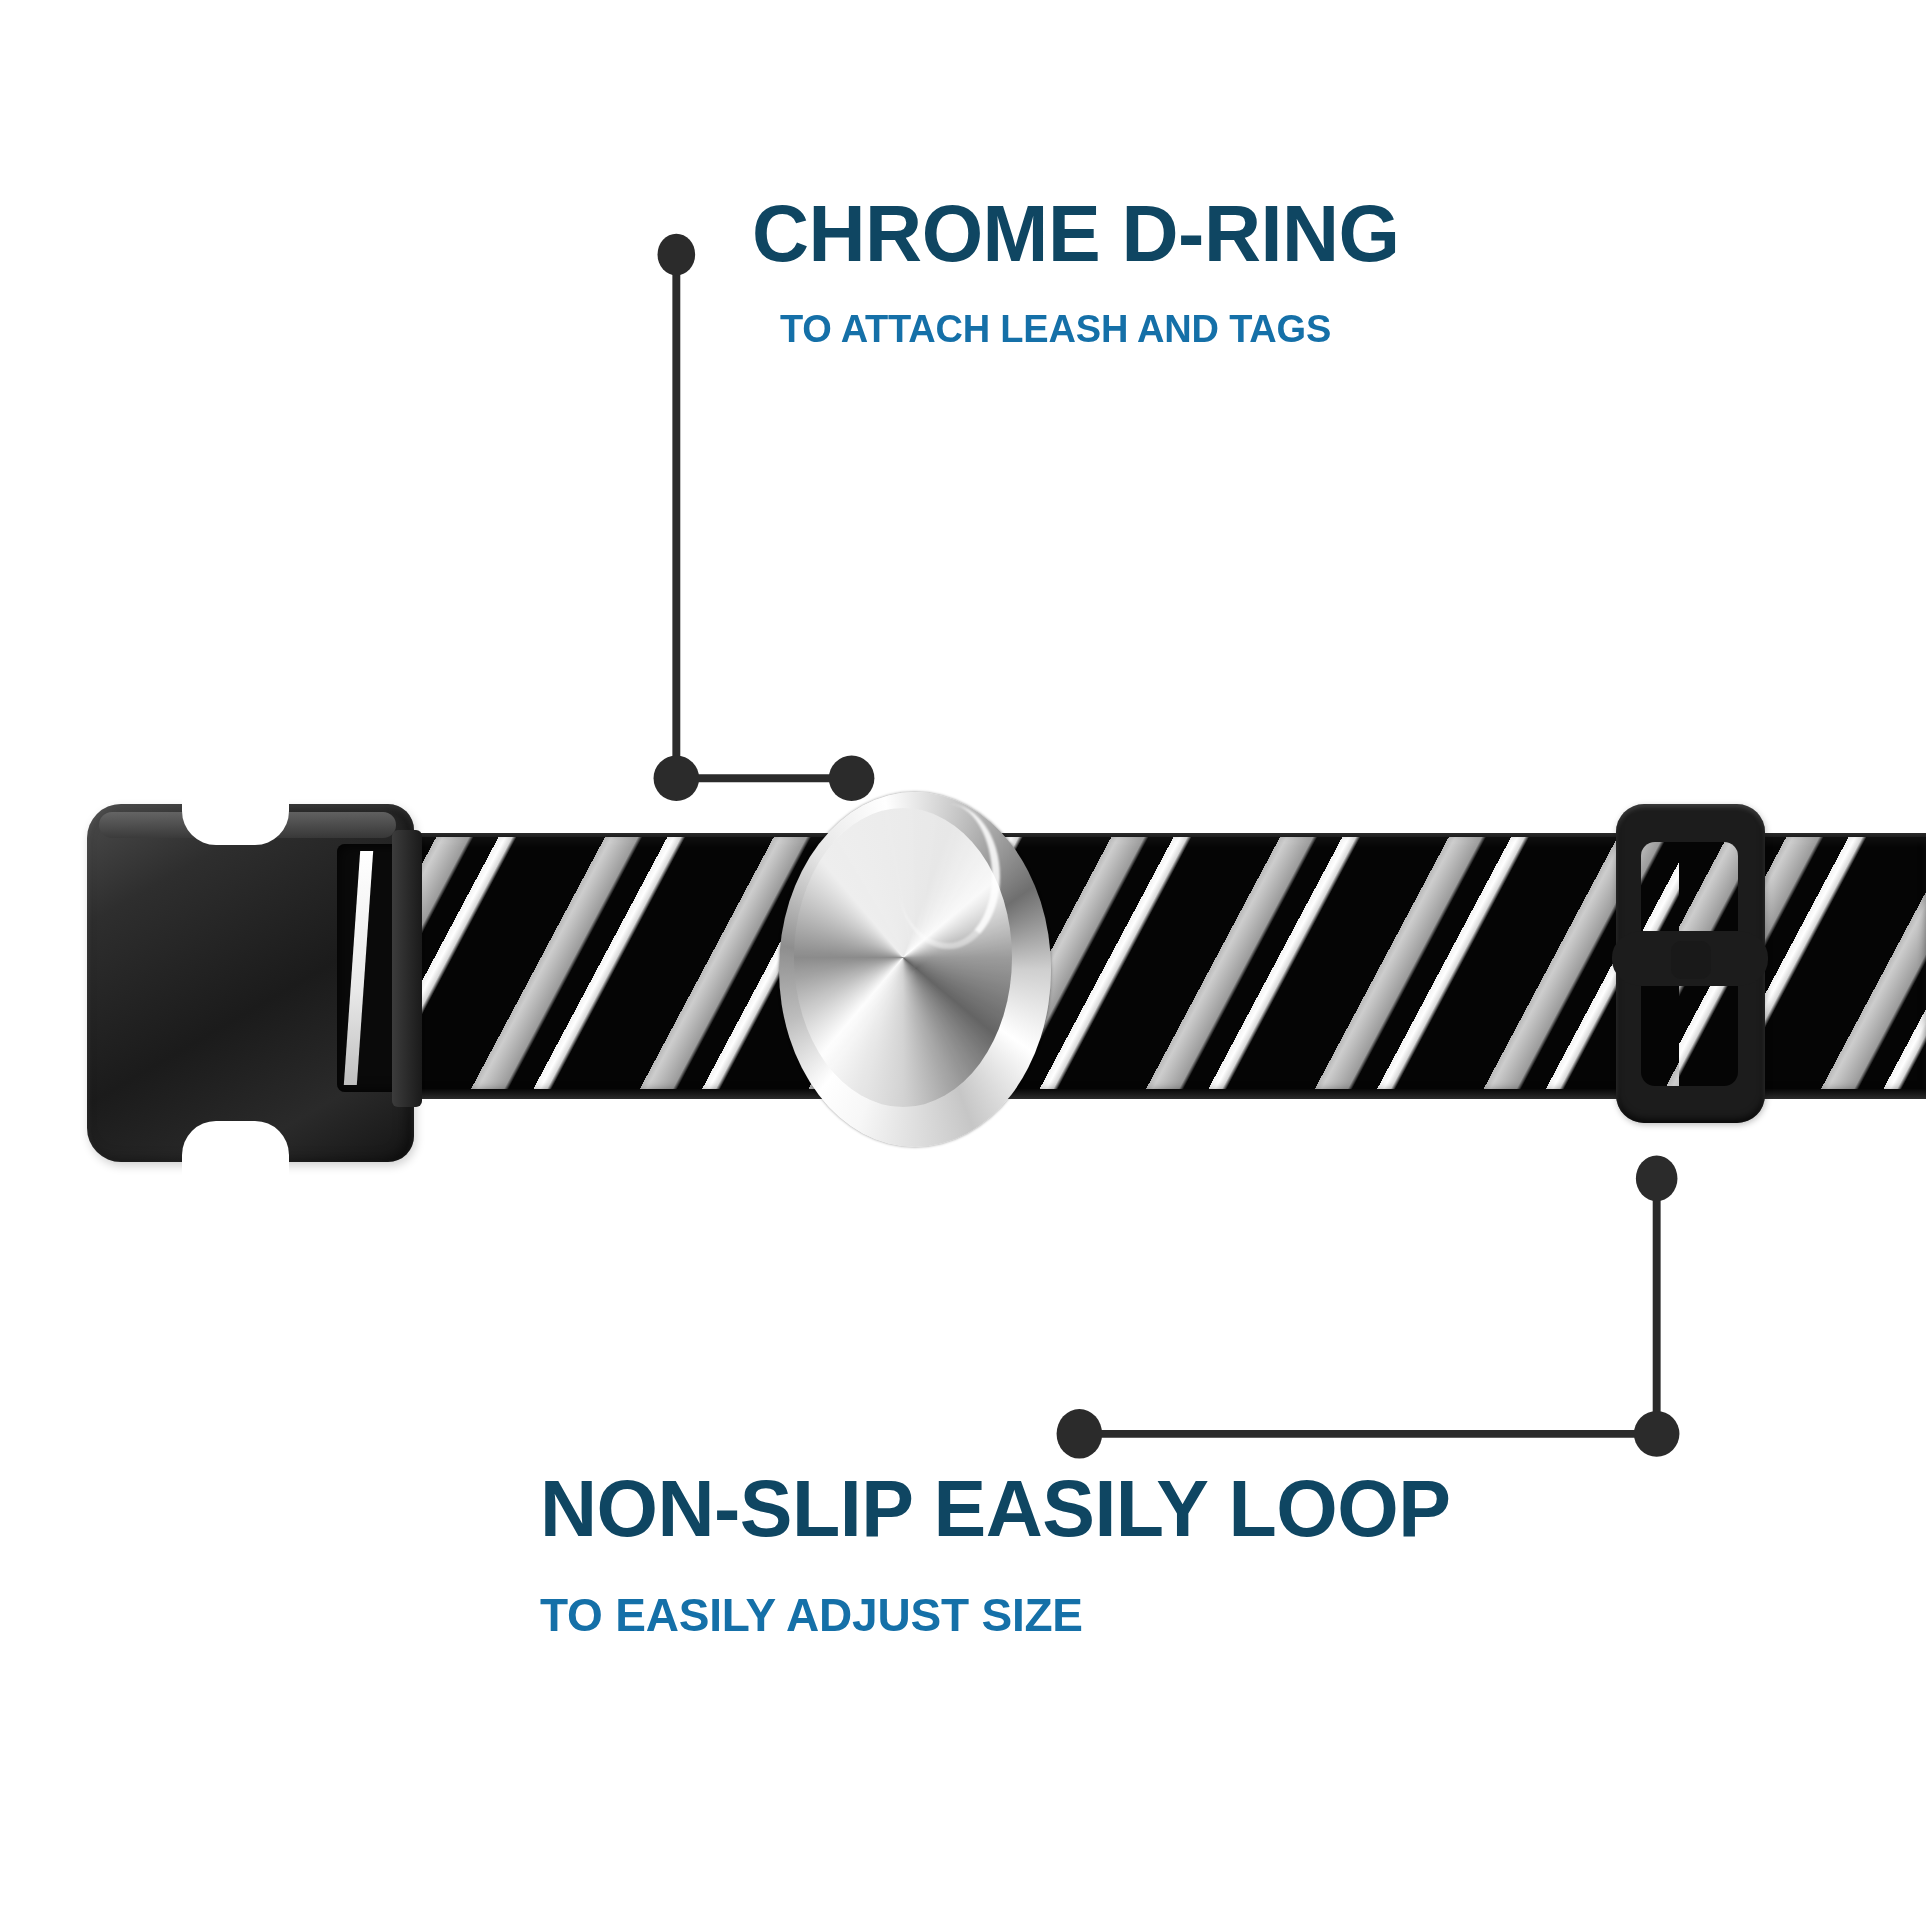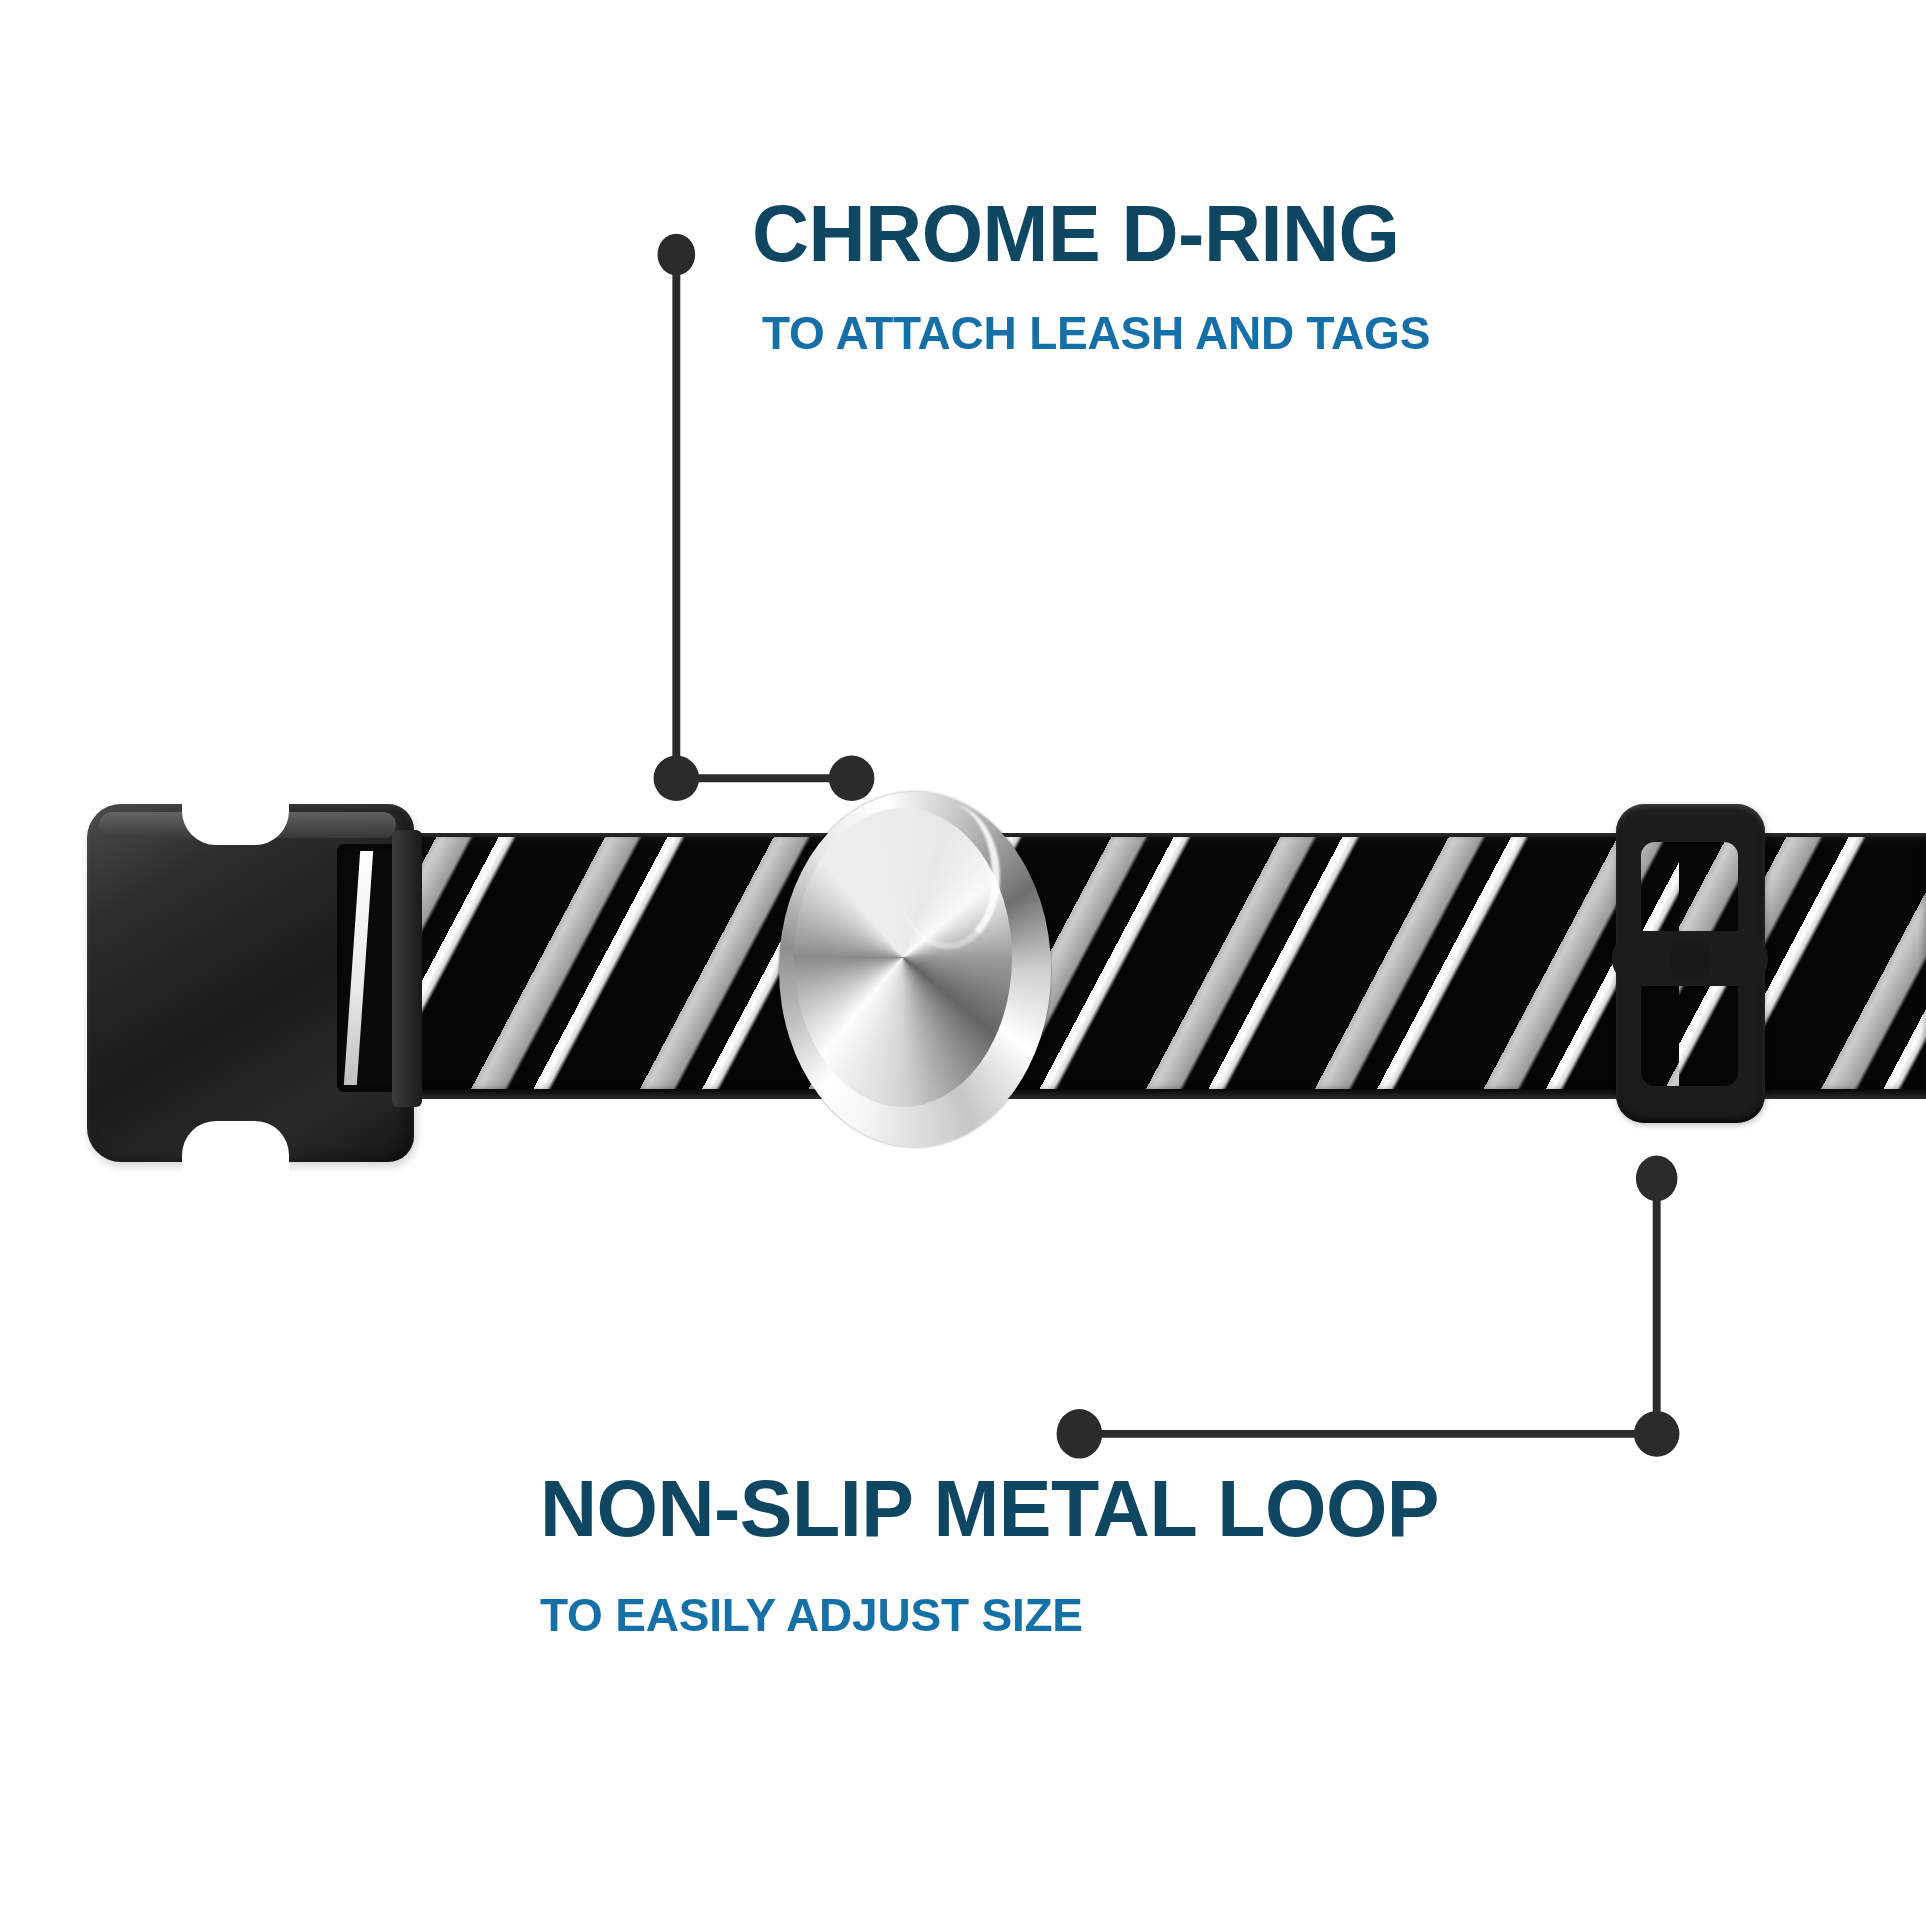--- a/index.html
+++ b/index.html
@@ -35,23 +35,23 @@
     white-space: nowrap;
     line-height: 1;
   }
 
   #title-dring {
     left: 752px;
     top: 194px;
     font-size: 79px;
   }
   #sub-dring {
-    left: 762px;
+    left: 780px;
     top: 310px;
-    font-size: 46px;
+    font-size: 38px;
   }
   #title-loop {
     left: 540px;
     top: 1469px;
     font-size: 79px;
   }
   #sub-loop {
     left: 540px;
     top: 1592px;
     font-size: 46px;
@@ -336,17 +336,17 @@
       <line x1="1673" y1="1448" x2="1090" y2="1448" stroke="#2b2b2b" stroke-width="8"></line>
       <ellipse cx="1673" cy="1190" rx="21" ry="23" fill="#2b2b2b"></ellipse>
       <circle cx="1673" cy="1448" r="23" fill="#2b2b2b"></circle>
       <ellipse cx="1090" cy="1448" rx="23" ry="25" fill="#2b2b2b"></ellipse>
     </g>
   </svg>
 
   <div id="title-dring" class="callout-title">CHROME D-RING</div>
   <div id="sub-dring" class="callout-sub">TO ATTACH LEASH AND TAGS</div>
 
-  <div id="title-loop" class="callout-title">NON-SLIP METAL LOOP</div>
+  <div id="title-loop" class="callout-title">NON-SLIP EASILY LOOP</div>
   <div id="sub-loop" class="callout-sub">TO EASILY ADJUST SIZE</div>
 
 </div>
 
 
 </body></html>

